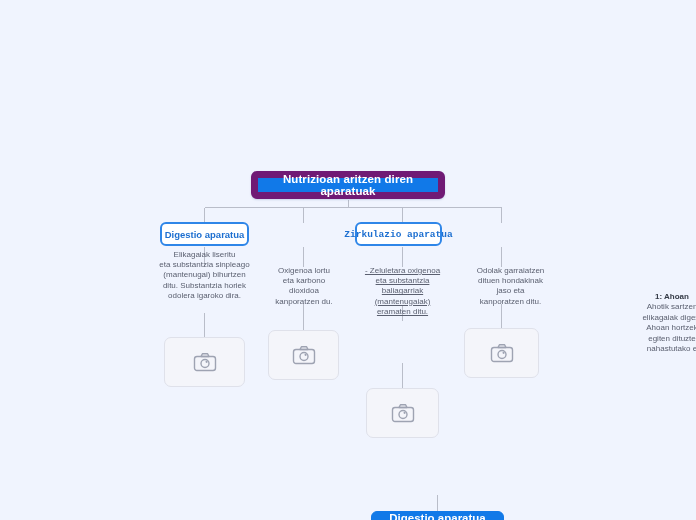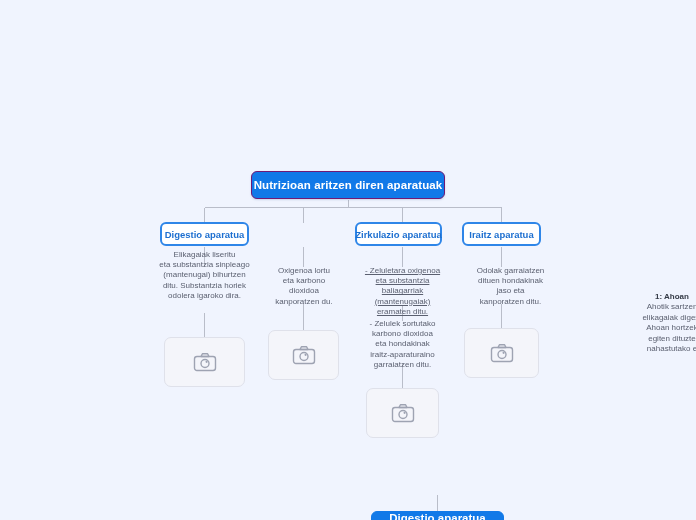--- a/index.html
+++ b/index.html
@@ -33,21 +33,21 @@
   }
   
   .root-node {
     position: absolute;
     left: 251px;
     top: 171px;
     width: 194px;
     height: 28px;
     box-sizing: border-box;
     background: #1179e8;
-    border: 1px solid #701a75;
+    border: 7px solid #701a75;
     border-radius: 6px;
     color: #ffffff;
     font-size: 11.5px;
     font-weight: bold;
     letter-spacing: 0.1px;
     display: flex;
     align-items: center;
     justify-content: center;
     text-align: center;
     box-shadow: 0 1px 2px rgba(30,70,140,0.18);
@@ -201,48 +201,40 @@
 
   <div class="img-card" style="left:268px; top:330px; width:71px; height:50px;">
     <svg width="24" height="20" viewBox="0 0 24 20">
       <rect x="1.5" y="4.5" width="21" height="14" rx="2.5" ry="2.5" fill="none" stroke="#9ea3b2" stroke-width="1.4"></rect>
       <path d="M8 4.5 L9.4 1.8 L14.6 1.8 L16 4.5 Z" fill="none" stroke="#9ea3b2" stroke-width="1.4" stroke-linejoin="round"></path>
       <circle cx="12" cy="11.5" r="4" fill="none" stroke="#9ea3b2" stroke-width="1.4"></circle>
       <circle cx="13.6" cy="9.8" r="1.1" fill="#9ea3b2"></circle>
     </svg>
   </div>
 
-  <div class="branch-node" style="left:355px; top:222px; width:87px;">
+  <div class="branch-node" style="left:355px; top:222px; width:87px;font-family:Liberation Mono, monospace;">
     <span>Zirkulazio aparatua</span>
   </div>
 
   <div class="note" style="left:355px; top:266px; width:95px; white-space:pre-line;text-decoration:underline;">- Zeluletara oxigenoa
 eta substantzia
 baliagarriak
 (mantenugaiak)
 eramaten ditu.</div>
 
-  <div class="note" style="left:355px; top:319px; width:95px; white-space:pre-line;">- Zelulek sortutako
-karbono dioxidoa
-eta hondakinak
-iraitz-aparaturaino
-garraiatzen ditu.</div>
 
   <div class="img-card" style="left:366px; top:388px; width:73px; height:50px;">
     <svg width="24" height="20" viewBox="0 0 24 20">
       <rect x="1.5" y="4.5" width="21" height="14" rx="2.5" ry="2.5" fill="none" stroke="#9ea3b2" stroke-width="1.4"></rect>
       <path d="M8 4.5 L9.4 1.8 L14.6 1.8 L16 4.5 Z" fill="none" stroke="#9ea3b2" stroke-width="1.4" stroke-linejoin="round"></path>
       <circle cx="12" cy="11.5" r="4" fill="none" stroke="#9ea3b2" stroke-width="1.4"></circle>
       <circle cx="13.6" cy="9.8" r="1.1" fill="#9ea3b2"></circle>
     </svg>
   </div>
 
-  <div class="branch-node" style="left:462px; top:222px; width:79px;">
-    <span>Iraitz aparatua</span>
-  </div>
 
   <div class="note" style="left:464px; top:266px; width:93px; white-space:pre-line;">Odolak garraiatzen
 dituen hondakinak
 jaso eta
 kanporatzen ditu.</div>
 
   <div class="img-card" style="left:464px; top:328px; width:75px; height:50px;">
     <svg width="24" height="20" viewBox="0 0 24 20">
       <rect x="1.5" y="4.5" width="21" height="14" rx="2.5" ry="2.5" fill="none" stroke="#9ea3b2" stroke-width="1.4"></rect>
       <path d="M8 4.5 L9.4 1.8 L14.6 1.8 L16 4.5 Z" fill="none" stroke="#9ea3b2" stroke-width="1.4" stroke-linejoin="round"></path>

